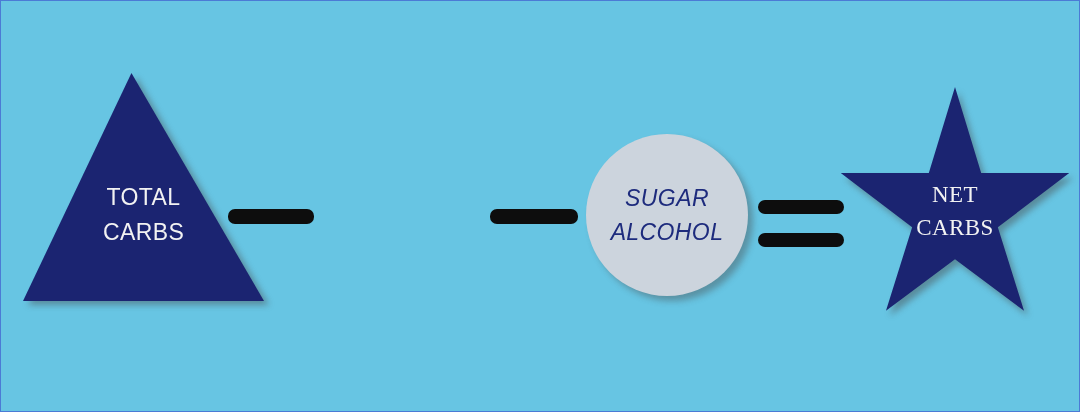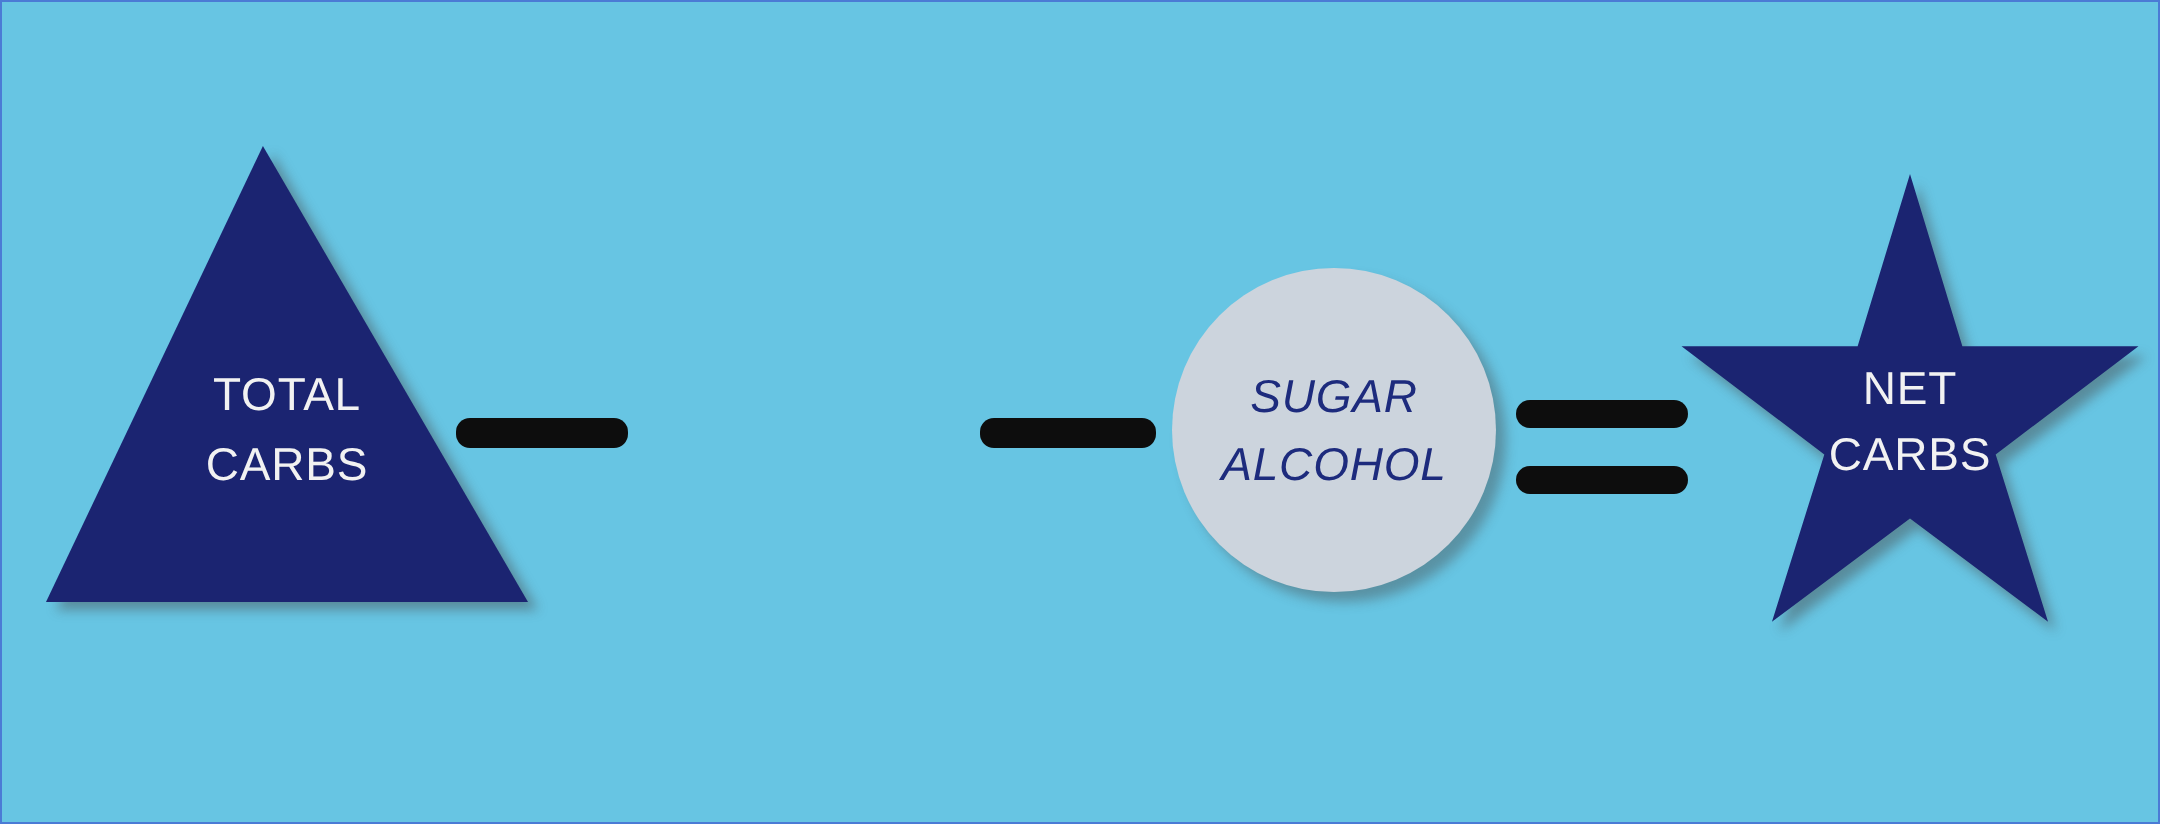--- a/index.html
+++ b/index.html
@@ -106,21 +106,21 @@
     height: 100%;
     background: var(--navy, #1b2471);
     clip-path: polygon(50% 0%, 61% 35%, 98% 35%, 68% 57%, 79% 91%, 50% 70%, 21% 91%, 32% 57%, 2% 35%, 39% 35%);
     display: flex;
     align-items: center;
     justify-content: center;
     color: var(--light_text, #f2f2f2);
     padding-top: 2px;
     box-sizing: border-box;
   }
-  .star .shape-label { line-height: 1.45; }
+  .star .shape-label { line-height: 1.45; font-family: Liberation Serif, serif; }
 </style>
 </head>
 <body>
 
 <div class="canvas">
 
   <div class="triangle">
     <div class="triangle-inner">
       <div class="shape-label">
         <span>TOTAL</span>

